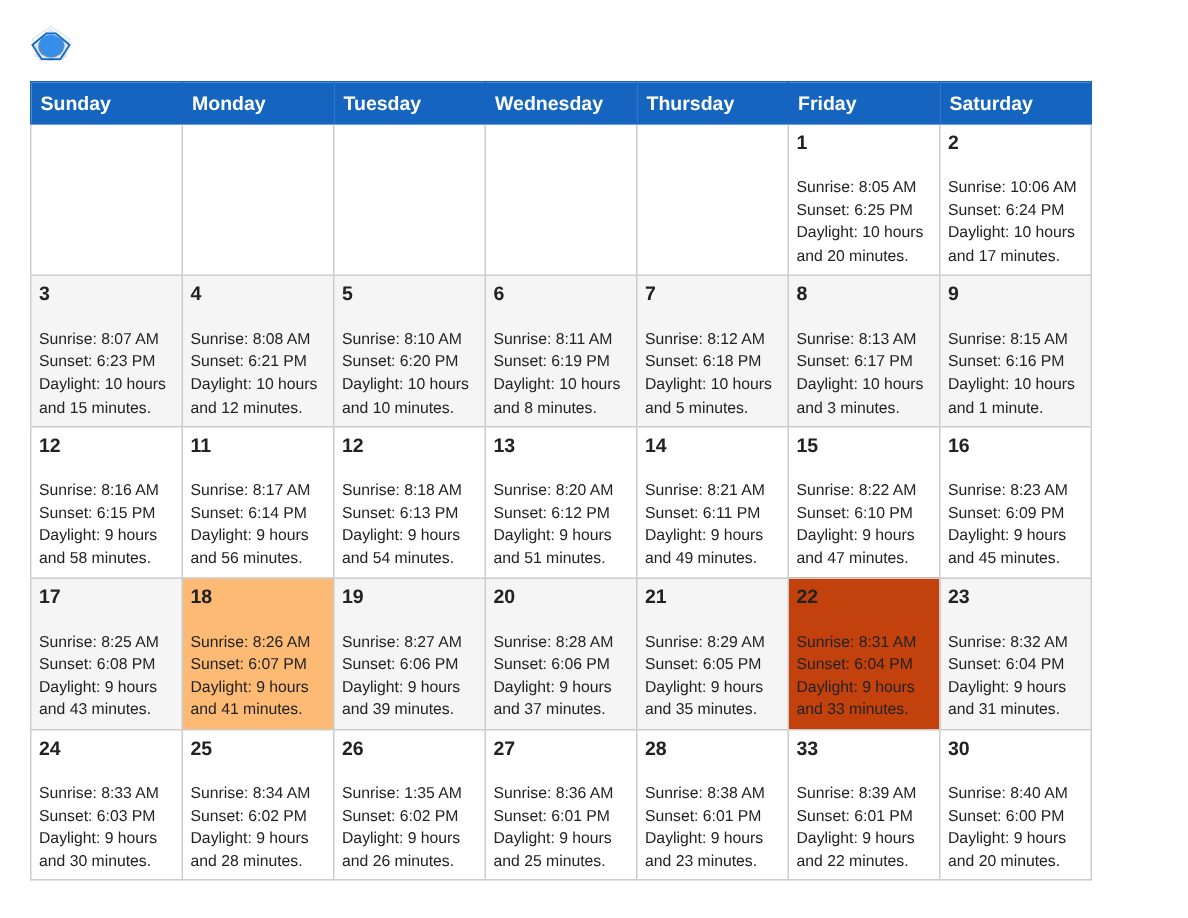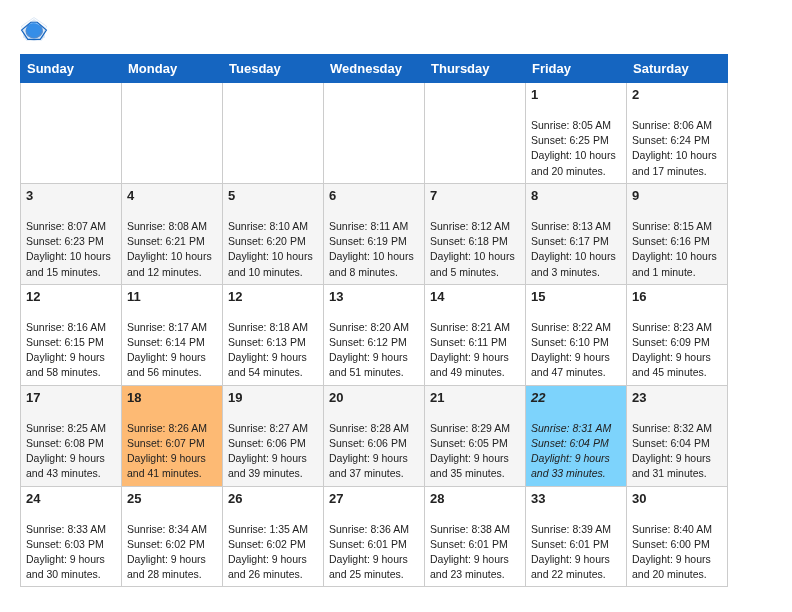--- a/index.html
+++ b/index.html
@@ -142,21 +142,21 @@
           <td class="empty-cell"></td>
           <td>
             <span class="day-number">1</span>
             <div class="day-info">Sunrise: 8:05 AM
 Sunset: 6:25 PM
 Daylight: 10 hours
 and 20 minutes.</div>
           </td>
           <td>
             <span class="day-number">2</span>
-            <div class="day-info">Sunrise: 8:06 AM
+            <div class="day-info">Sunrise: 10:06 AM
 Sunset: 6:24 PM
 Daylight: 10 hours
 and 17 minutes.</div>
           </td>
         </tr>
         <tr>
           <td style="background: rgb(245, 245, 245);">
             <span class="day-number">3</span>
             <div class="day-info">Sunrise: 8:07 AM
 Sunset: 6:23 PM
@@ -286,21 +286,21 @@
 Daylight: 9 hours
 and 37 minutes.</div>
           </td>
           <td style="background: rgb(245, 245, 245);">
             <span class="day-number">21</span>
             <div class="day-info">Sunrise: 8:29 AM
 Sunset: 6:05 PM
 Daylight: 9 hours
 and 35 minutes.</div>
           </td>
-          <td style="background: #7dd3fc; font-style: italic;">
+          <td style="background: #c2410c;">
             <span class="day-number">22</span>
             <div class="day-info">Sunrise: 8:31 AM
 Sunset: 6:04 PM
 Daylight: 9 hours
 and 33 minutes.</div>
           </td>
           <td style="background: rgb(245, 245, 245);">
             <span class="day-number">23</span>
             <div class="day-info">Sunrise: 8:32 AM
 Sunset: 6:04 PM

